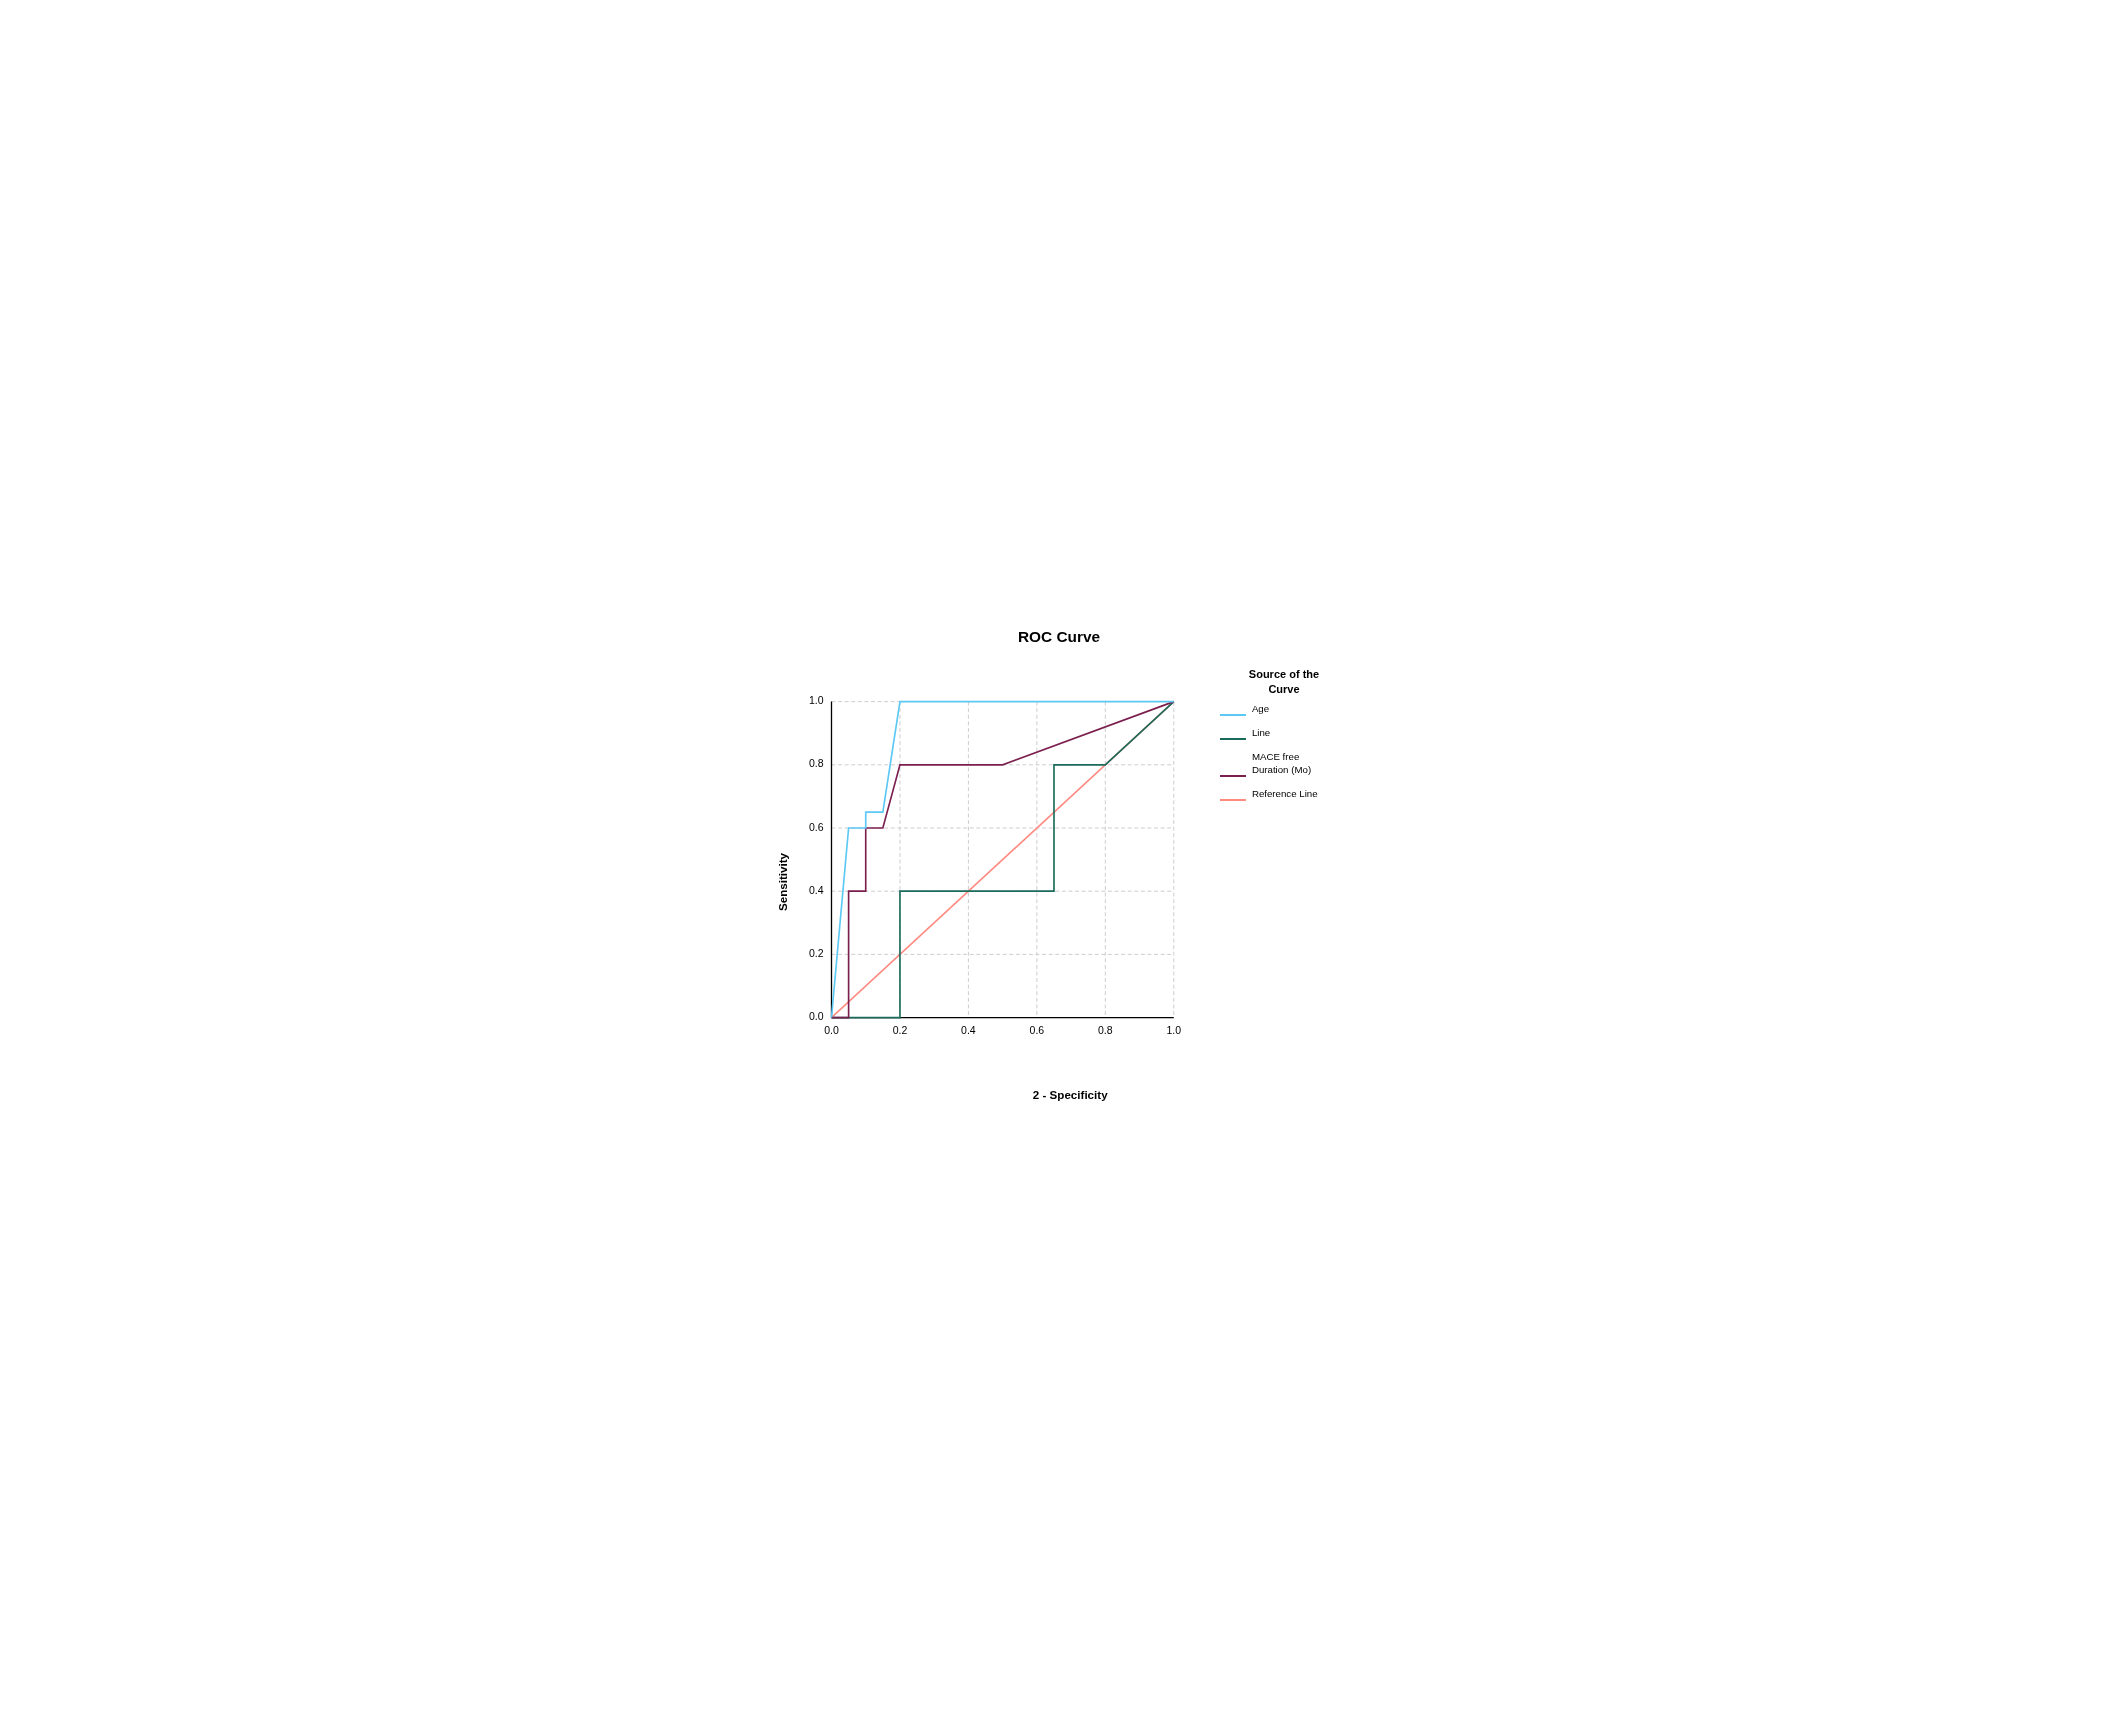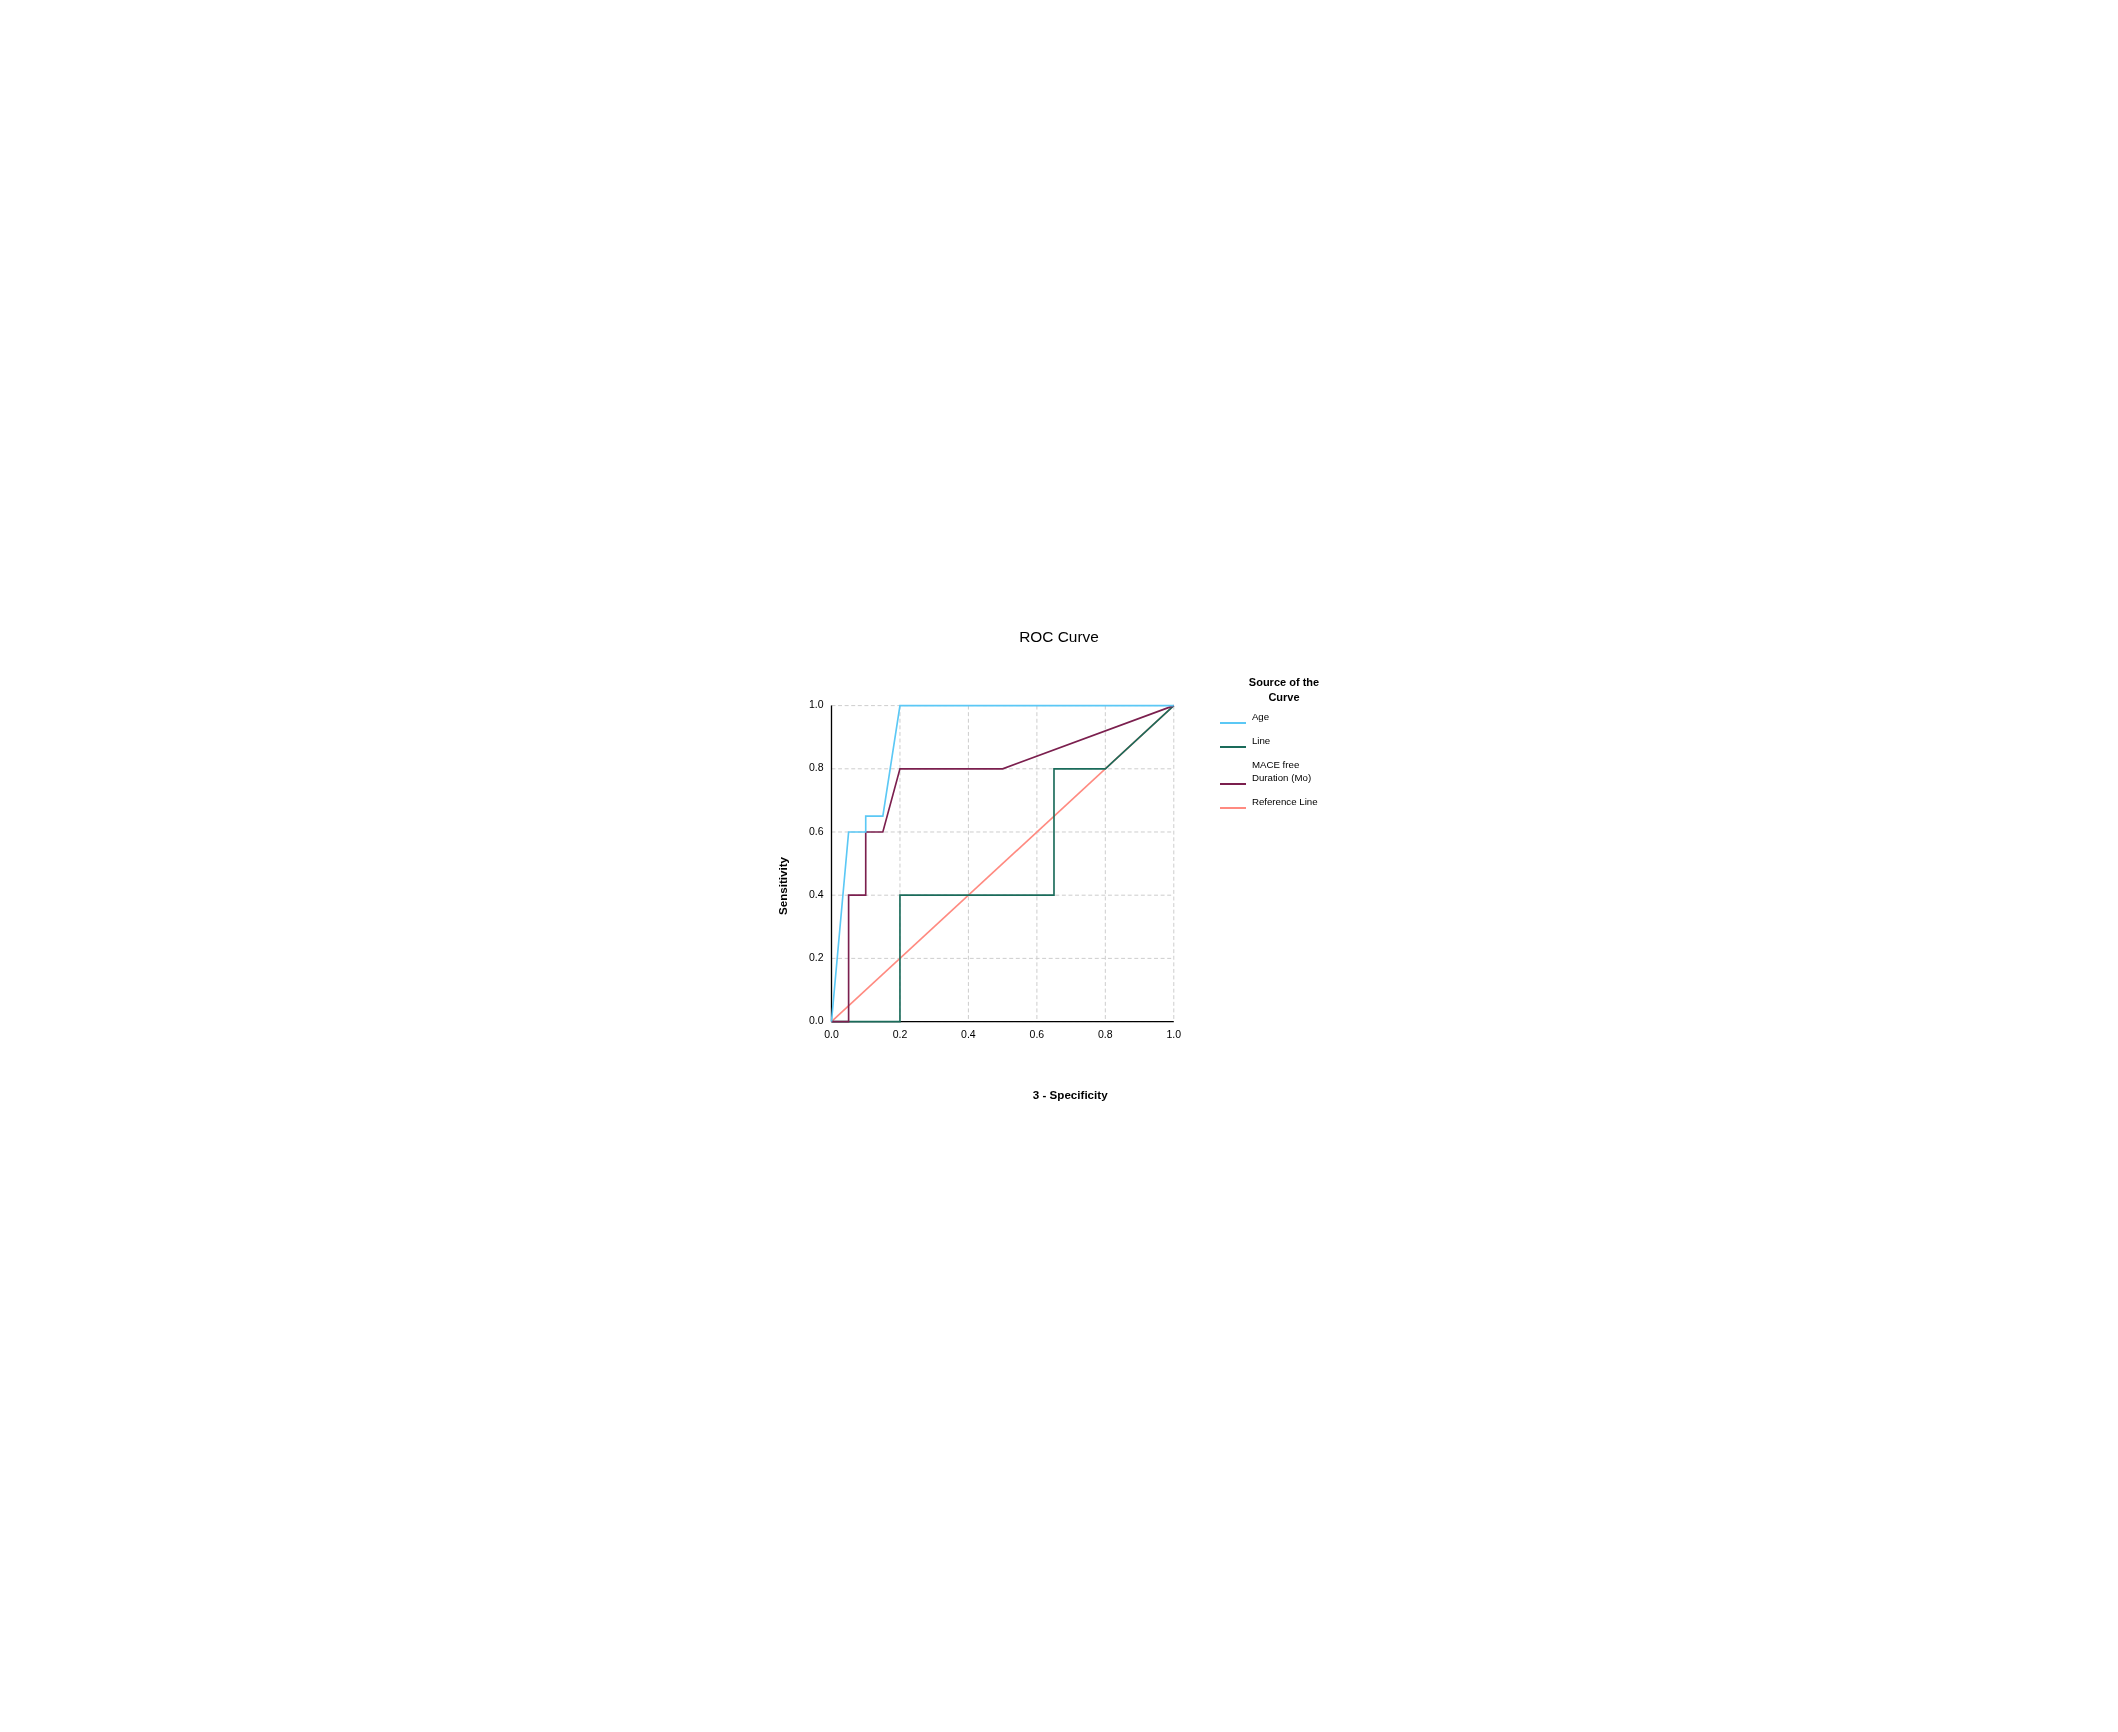--- a/index.html
+++ b/index.html
@@ -16,22 +16,22 @@
       width: 579px;
       height: 476px;
       background: #fff;
       position: relative;
       display: flex;
       flex-direction: column;
       align-items: center;
     }
     .chart-title {
       font-size: 15.4px;
-      font-weight: normal;
-      margin-bottom: 23px;
+      font-weight: bold;
+      margin-bottom: 15px;
       text-align: center;
       color: #000;
     }
     .chart-body {
       display: flex;
       flex-direction: row;
       width: 100%;
       flex: 1;
     }
     .y-axis-label {
@@ -170,17 +170,17 @@
           <div class="legend-item">
             <div class="legend-line" style="background-color:#7B1F4E; margin-top: 3.2px;"></div>
             <span class="legend-text">MACE free<br>Duration (Mo)</span>
           </div>
           <div class="legend-item">
             <div class="legend-line" style="background-color:#FF8A80;"></div>
             <span class="legend-text">Reference Line</span>
           </div>
         </div>
       </div>
-      <div class="x-axis-label">3 - Specificity</div>
+      <div class="x-axis-label">2 - Specificity</div>
     </div>
   </div>
 </div>
 
 
 </body></html>

